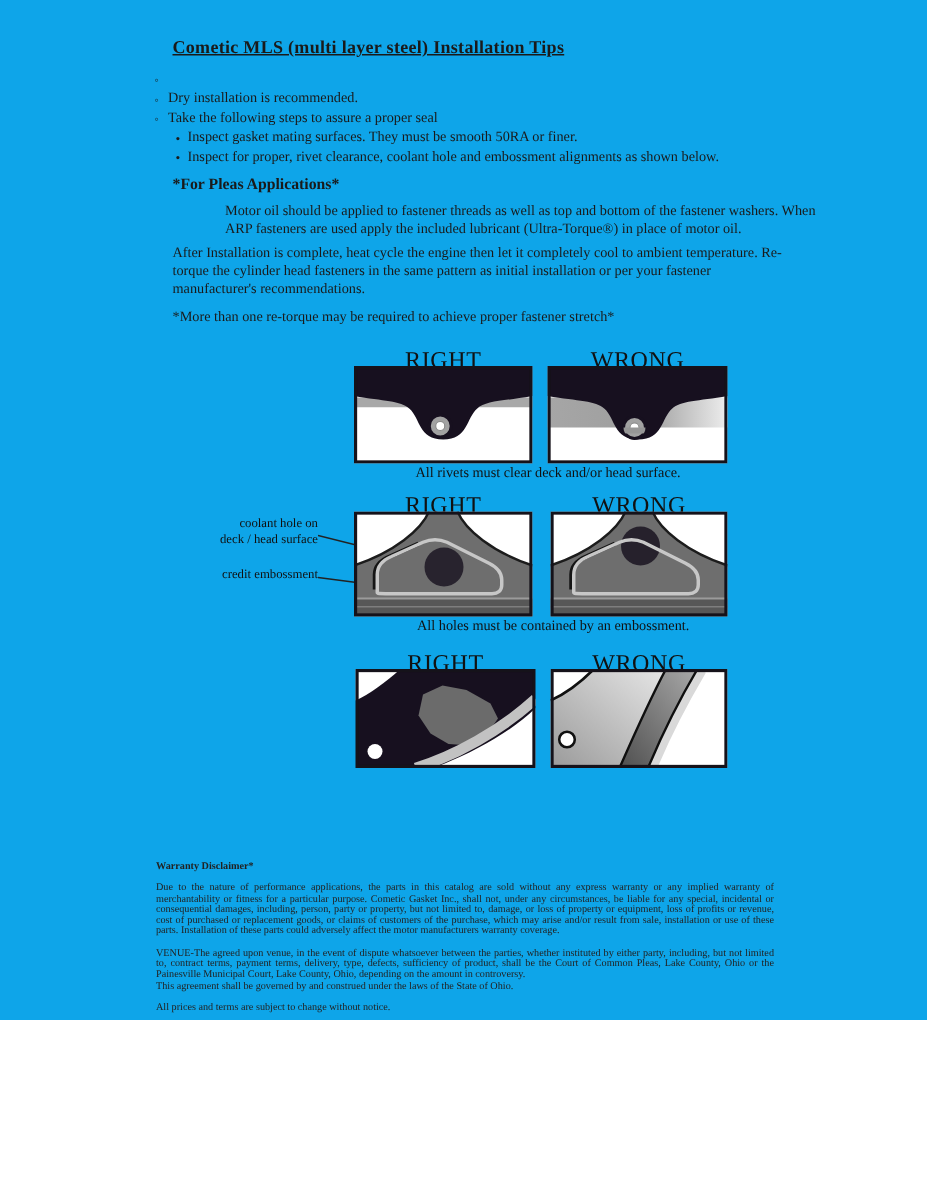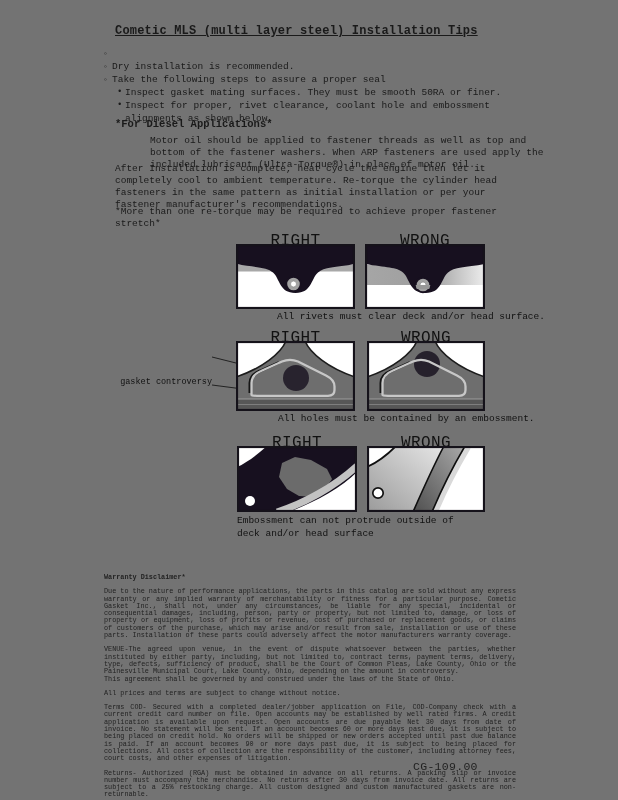--- a/index.html
+++ b/index.html
@@ -1,17 +1,17 @@
 <!DOCTYPE html>
 <html><head>
 <meta charset="utf-8">
 <style>
   html,body{margin:0;padding:0;background:#fff;}
-  .sheet{position:relative;width:618px;height:800px;background:#737373;
-         font-family:Liberation Mono, monospace;color:#1a1a1a;overflow:hidden;}
+  .sheet{position:relative;width:618px;height:680px;background:#0ea5e9;
+         font-family:Liberation Serif, serif;color:#1a1a1a;overflow:hidden;}
   .abs{position:absolute;}
   .title{left:115px;top:24px;font-size:12px;font-weight:bold;text-decoration:underline;letter-spacing:.2px;}
   .bullets{left:103px;top:47px;font-size:9.5px;line-height:13px;width:440px;}
   .brow{display:flex;align-items:flex-start;}
   .bmark{width:9px;flex:0 0 9px;font-size:8px;line-height:13px;}
   .sub{margin-left:14px;}
   .smark{width:8px;flex:0 0 8px;font-size:9px;line-height:13px;}
   .diesel-h{left:115px;top:118px;font-size:10.5px;font-weight:bold;}
   .para{left:115px;width:412px;font-size:9.5px;line-height:12px;}
   .p1{top:135px;margin-left:35px;} .p2{top:163px;} .pnote{top:206px;}
@@ -48,21 +48,21 @@
     <div class="brow sub">
       <span class="smark">•</span>
       <span>Inspect gasket mating surfaces.  They must be smooth 50RA or finer.</span>
     </div>
     <div class="brow sub">
       <span class="smark">•</span>
       <span>Inspect for proper, rivet clearance, coolant hole and embossment alignments as shown below.</span>
     </div>
   </div>
 
-  <div class="abs diesel-h">*For Diesel Applications*</div>
+  <div class="abs diesel-h">*For Pleas Applications*</div>
   <div class="abs para p1">Motor oil should be applied to fastener threads as well as top and bottom of the fastener washers. When ARP fasteners are used apply the included lubricant (Ultra-Torque®) in place of motor oil.</div>
   <div class="abs para p2">After Installation is complete, heat cycle the engine then let it completely cool to ambient temperature. Re-torque the cylinder head fasteners in the same pattern as initial installation or per your fastener manufacturer's recommendations.</div>
   <div class="abs para pnote">*More than one re-torque may be required to achieve proper fastener stretch*</div>
 
   <div class="abs dlabel" style="left:236px;top:232px;width:119px;">RIGHT</div>
   <div class="abs dlabel" style="left:365px;top:232px;width:120px;">WRONG</div>
 
   <svg class="boxsvg" style="left:236px;top:244px;" width="119" height="65" viewBox="0 0 119 65">
     <rect width="119" height="65" fill="#ffffff"></rect>
     <rect y="21" width="119" height="6.5" fill="#a8a8a8"></rect>
@@ -90,21 +90,25 @@
     <circle cx="58" cy="41" r="3" fill="#ffffff" stroke="#888888" stroke-width="0.7"></circle>
     <rect x="50" y="41" width="16" height="4" fill="#979797" clip-path="url(#rivclip)"></rect>
     <rect x="1" y="1" width="118" height="63" fill="none" stroke="#15121a" stroke-width="2.2"></rect>
   </svg>
 
   <div class="abs caption" style="left:237px;top:311px;margin-left:40px;">All rivets must clear deck and/or head surface.</div>
 
   <div class="abs dlabel" style="left:236px;top:329px;width:119px;">RIGHT</div>
   <div class="abs dlabel" style="left:367px;top:329px;width:118px;">WRONG</div>
 
-  <div class="abs callout" style="left:100px;top:377px;width:112px;">gasket controversy</div>
+  <div class="abs callout" style="left:110px;top:343px;width:102px;">
+    <div>coolant hole on</div>
+    <div>deck / head surface</div>
+  </div>
+  <div class="abs callout" style="left:100px;top:377px;width:112px;">credit embossment</div>
 
   <svg class="abs" style="left:212px;top:340px;" width="100" height="80" viewBox="0 0 100 80">
     <line x1="0" y1="17" x2="84" y2="38" stroke="#222" stroke-width="1"></line>
     <line x1="0" y1="45" x2="54" y2="52" stroke="#222" stroke-width="1"></line>
   </svg>
 
   <svg class="boxsvg" style="left:236px;top:341px;" width="119" height="70" viewBox="0 0 119 70">
     <rect width="119" height="70" fill="#ffffff"></rect>
     <path d="M50,0 C45,12 27,27 0,36 L0,70 H119 L119,36 C92,27 74,12 69,0 Z" fill="#6e6e6e"></path>
     <path d="M50,0 C45,12 27,27 0,36" stroke="#1c1c1c" stroke-width="1.6" fill="none"></path>
@@ -160,21 +164,20 @@
     </defs>
     <rect width="118" height="66" fill="#ffffff"></rect>
     <path d="M29,0 C20,9 9,17 0,21 L0,66 H46 C57,41 68,17 77,0 Z" fill="url(#g2)"></path>
     <path d="M29,0 C20,9 9,17 0,21" stroke="#111111" stroke-width="1.8" fill="none"></path>
     <path d="M101,1 C91,18 78,42 68,66" stroke="#d9d9d9" stroke-width="6" fill="none"></path>
     <path d="M77,0 C68,17 57,41 46,66 L65,66 C75,42 88,17 98,0 Z" fill="url(#g3)" stroke="#0f0f0f" stroke-width="1.6"></path>
     <circle cx="11" cy="47" r="5.2" fill="#ffffff" stroke="#111111" stroke-width="1.7"></circle>
     <rect x="1" y="1" width="116" height="64" fill="none" stroke="#15121a" stroke-width="2.2"></rect>
   </svg>
 
-  <div class="abs caption" style="left:237px;top:515px;width:232px;line-height:12.5px;">Embossment can not protrude outside of deck and/or head surface</div>
 
   <div class="abs legal">
     <div class="lh">Warranty Disclaimer*</div>
     <p>Due to the nature of performance applications, the parts in this catalog are sold without any express warranty or any implied warranty of merchantability or fitness for a particular purpose.  Cometic Gasket Inc., shall not, under any circumstances, be liable for any special, incidental or consequential damages, including, person, party or property, but not limited to, damage, or loss of property or equipment, loss of profits or revenue, cost of purchased or replacement goods, or claims of customers of the purchase, which may arise and/or result from sale, installation or use of these parts.  Installation of these parts could adversely affect the motor manufacturers warranty coverage.</p>
     <p class="nj" style="text-align:justify;">VENUE-The agreed upon venue, in the event of dispute whatsoever between the parties, whether instituted by either party, including, but not limited to, contract terms, payment terms, delivery, type, defects, sufficiency of product, shall be the Court of Common Pleas, Lake County, Ohio or the Painesville Municipal Court, Lake County, Ohio, depending on the amount in controversy.</p>
     <p class="nj2">This agreement shall be governed by and construed under the laws of the State of Ohio.</p>
     <p class="nj2">All prices and terms are subject to change without notice.</p>
     <p>Terms COD- Secured with a completed dealer/jobber application on File, COD-Company check with a current credit card number on file.  Open accounts may be established by well rated firms.  A credit application is available upon request.  Open accounts are due payable Net 30 days from date of invoice.  No statement will be sent.  If an account becomes 60 or more days past due, it is subject to being placed on credit hold.  No orders will be shipped or new orders accepted until past due balance is paid.  If an account becomes 90 or more days past due, it is subject to being placed for collections.  All costs of collection are the responsibility of the customer, including attorney fees, court costs, and other expenses of litigation.</p>
     <p>Returns- Authorized (RGA) must be obtained in advance on all returns.  A packing slip or invoice number must accompany the merchandise.  No returns after 30 days from invoice date.  All returns are subject to a 25% restocking charge.  All custom designed and custom manufactured gaskets are non-returnable.</p>
     <p class="nj">Only catalog parts are returnable.</p>

